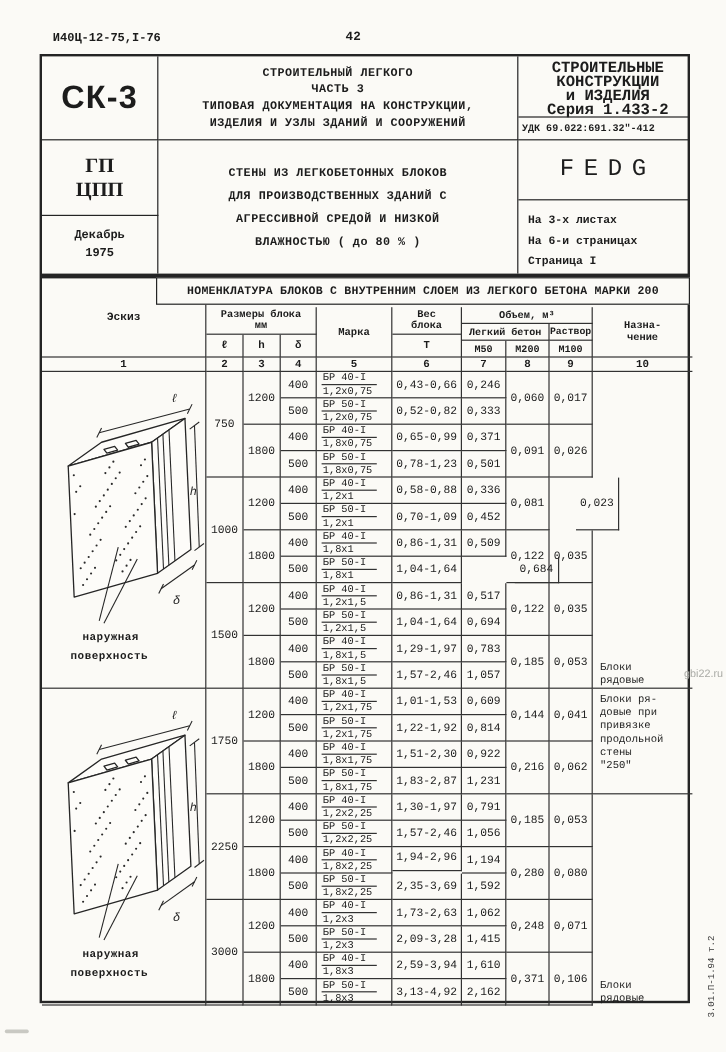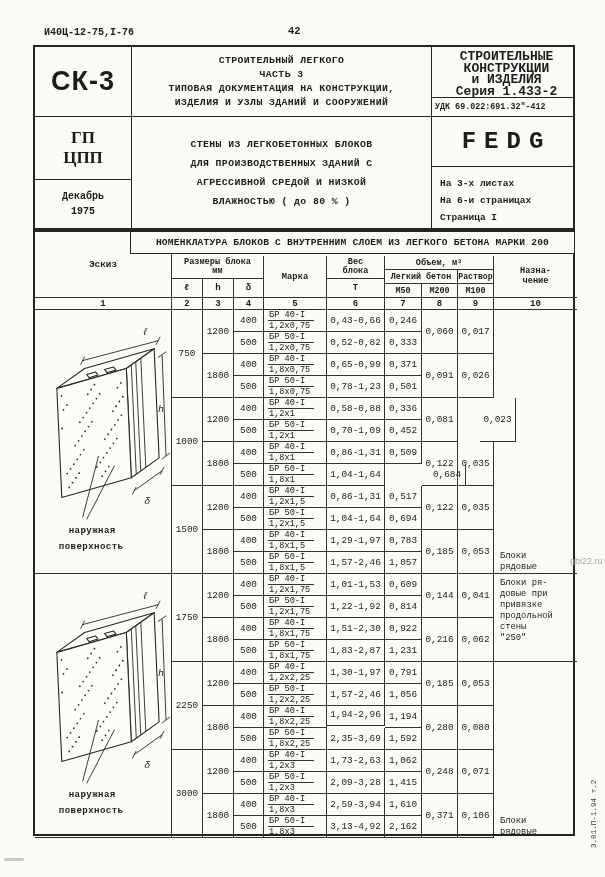--- a/index.html
+++ b/index.html
@@ -13,21 +13,21 @@
   .bb{border-bottom:1.5px solid #242424;}
   .bt{border-top:1.5px solid #242424;}
   .flexc{display:flex;flex-direction:column;align-items:center;justify-content:center;text-align:center;}
   #ck3{font-family:"Liberation Sans","DejaVu Sans",sans-serif;font-weight:bold;font-size:27px;letter-spacing:1px;}
   .cat-line{font-size:9.8px;line-height:14px;letter-spacing:.4px;font-weight:bold;}
   .ser-line{font-size:13px;line-height:11.5px;font-weight:bold;text-align:center;}
   #udk{font-size:8.4px;display:flex;align-items:center;padding-left:3px;font-weight:bold;}
   #gp{font-family:"Liberation Serif","DejaVu Serif",serif;font-weight:bold;font-size:17px;line-height:20px;}
   .date-line{font-size:10px;line-height:15px;font-weight:bold;}
   .subj-line{font-size:9.8px;line-height:19px;letter-spacing:.4px;font-weight:bold;}
-  #fedg{font-size:24px;font-weight:bold;letter-spacing:8px;padding-left:6px;}
+  #fedg{font-size:20px;font-weight:normal;letter-spacing:8px;padding-left:6px;}
   .sheet-line{font-size:9.5px;line-height:17px;font-weight:bold;}
   
   #titlebox{position:absolute;left:130px;top:231px;width:445px;height:23px;border:1.5px solid #242424;
             background:#fbfaf6;z-index:4;display:flex;align-items:center;justify-content:center;
             font-size:9.6px;font-weight:bold;letter-spacing:.2px;box-sizing:border-box;white-space:nowrap;}
   #tframe{position:absolute;left:33px;top:230px;width:542px;height:606px;border:2px solid #242424;box-sizing:border-box;padding-left:23px;}
   .tc{position:absolute;display:flex;align-items:center;justify-content:center;text-align:center;
       font-size:9.4px;border-right:1px solid #323232;border-bottom:1px solid #323232;
       box-sizing:border-box;color:#1c1c1c;background:transparent;white-space:nowrap;}
   .hc2{font-size:8.6px;line-height:9.5px;font-weight:bold;flex-direction:column;}

